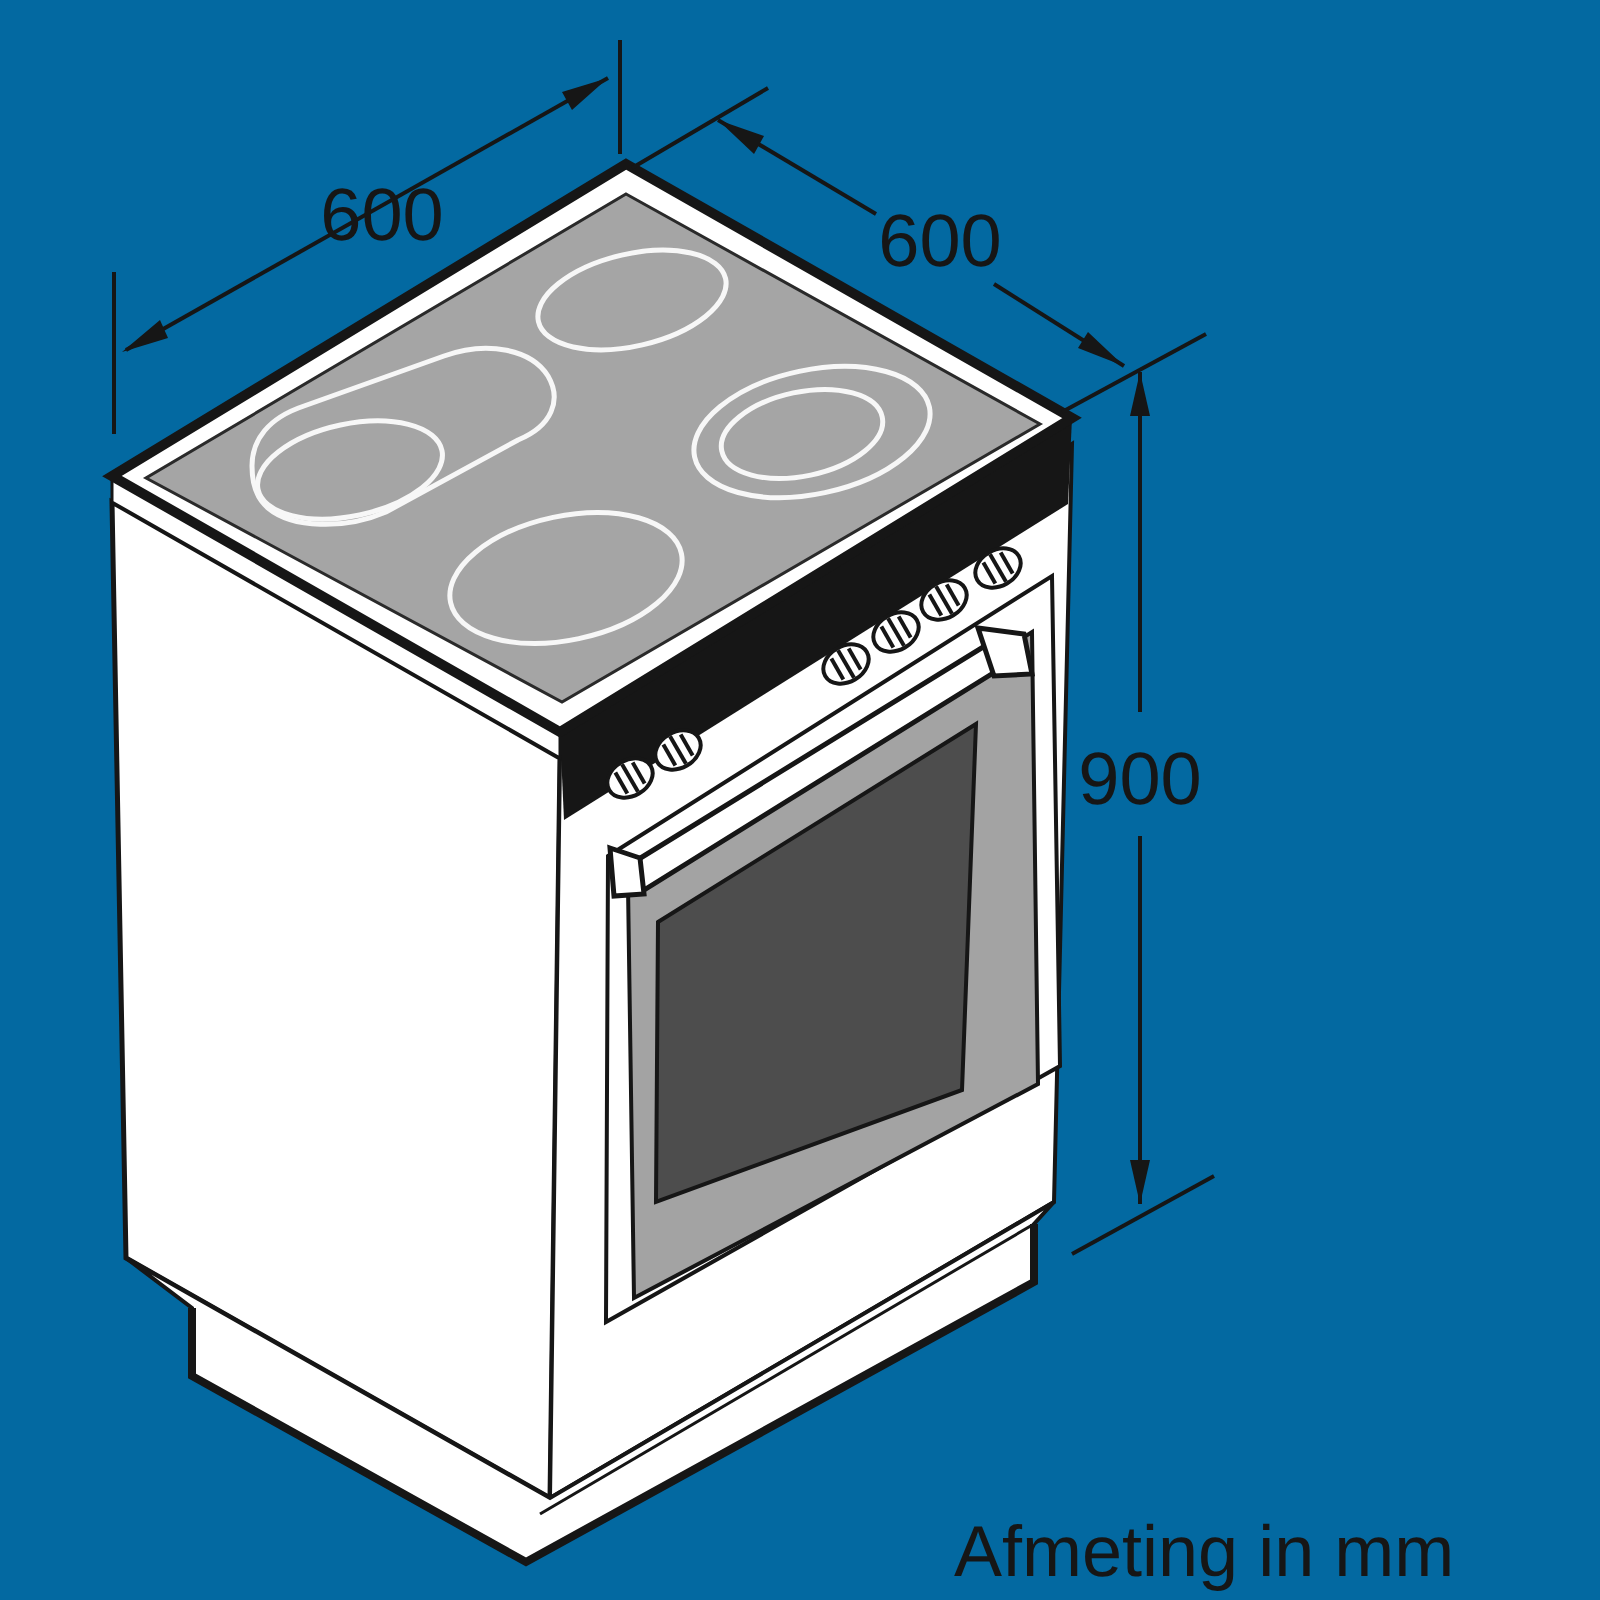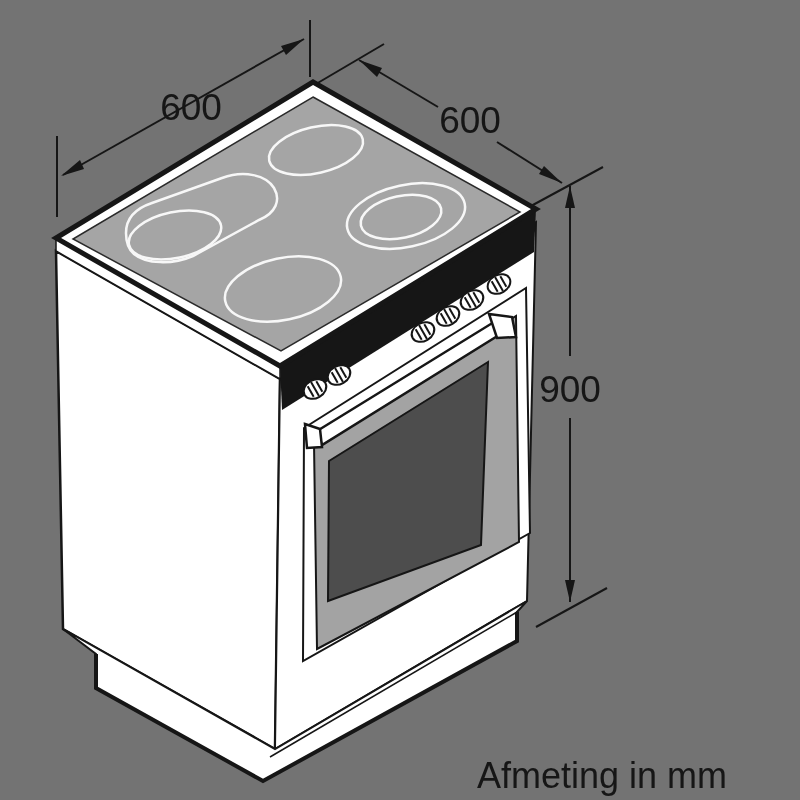--- a/index.html
+++ b/index.html
@@ -1,16 +1,16 @@
 <!DOCTYPE html>
 <html><head>
 <meta charset="utf-8">
 <style>
   html,body{margin:0;padding:0;background:#fff;}
-  .stage{position:relative;width:800px;height:800px;background:#737373;overflow:hidden;
+  .stage{position:relative;width:800px;height:800px;background:#0369a1;overflow:hidden;
          font-family:"Liberation Sans", sans-serif;}
   svg{display:block;}
   text.dim{font-family:"Liberation Sans", sans-serif;font-size:37px;fill:#161616;}
   text.cap{font-family:"Liberation Sans", sans-serif;font-size:36px;fill:#161616;}
 </style>
 </head>
 <body>
 
 <div class="stage">
 <svg width="800" height="800" viewBox="0 0 800 800">

